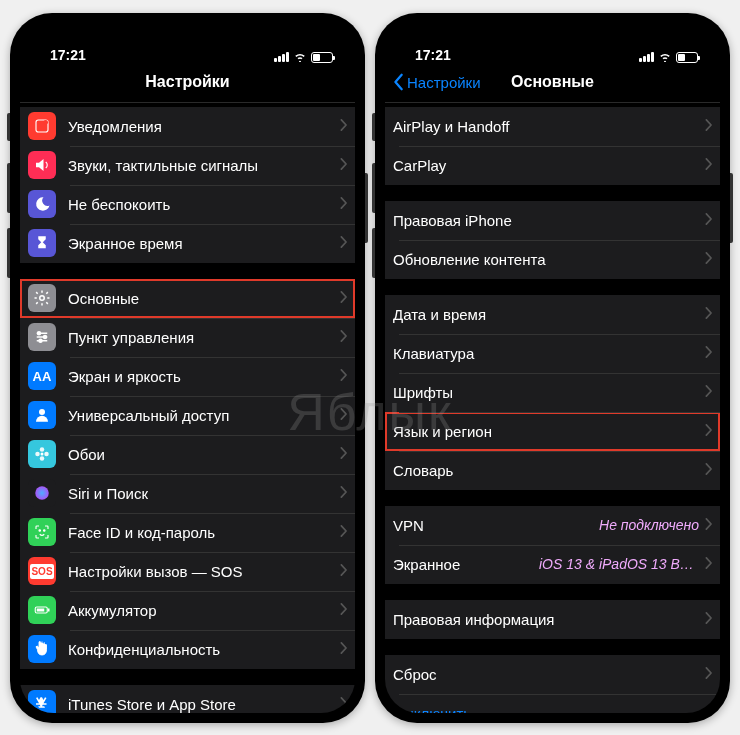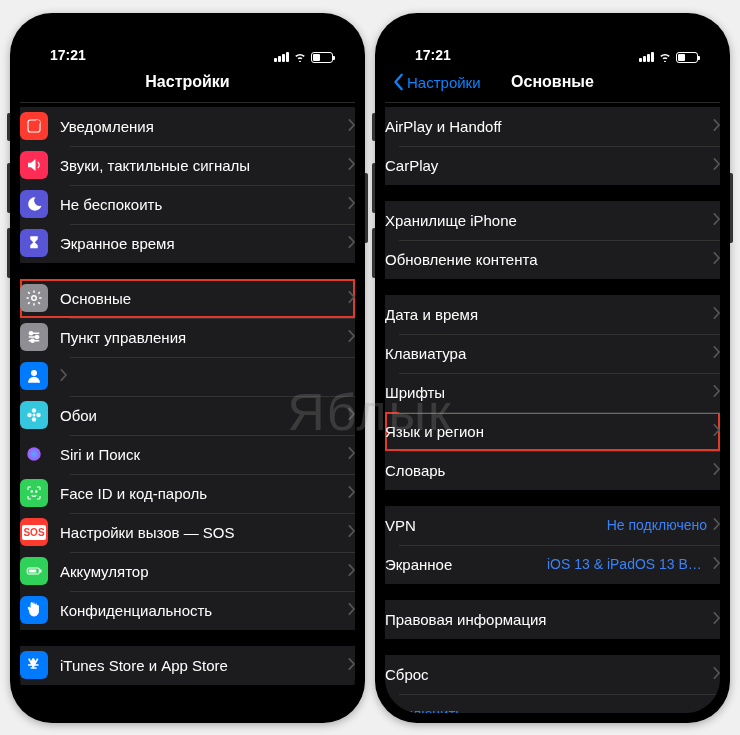--- a/index.html
+++ b/index.html
@@ -86,35 +86,35 @@
     .nav-back { position:absolute; left:8px; display:flex; align-items:center; color:#0a84ff; font-size:15px; }
     .nav-back svg { width:12px; height:18px; margin-right:2px; }
     .content { height: calc(100% - 80px); overflow-y: hidden; }
     .group { margin-top: 16px; }
     .group:first-child { margin-top: 4px; }
     .row {
       display: flex;
       align-items: center;
       background: #1c1c1e;
       height: 39px;
-      padding: 0 0;
+      padding: 0 8px;
       position: relative;
       cursor: default;
     }
     .row + .row::before {
       content:''; position:absolute; top:0; left:50px; right:0; height:0.5px; background:#333;
     }
     .phone2 .row + .row::before { left: 14px; }
     .row .icon {
       width: 28px; height: 28px; border-radius: 6px; margin-right: 12px;
       display:flex; align-items:center; justify-content:center; flex-shrink:0;
       font-size: 15px; color:#fff;
     }
     .row .label { color:#fff; font-size:15px; flex:1; overflow:hidden; text-overflow:ellipsis; white-space:nowrap; }
-    .row .detail { color:#3b82f6; font-size:14px; margin-right:6px; max-width:160px; overflow:hidden; text-overflow:ellipsis; white-space:nowrap; }
+    .row .detail { color:#f0abfc; font-size:14px; margin-right:6px; max-width:160px; overflow:hidden; text-overflow:ellipsis; white-space:nowrap;font-style:italic; }
     .row .chevron { color:#555; flex-shrink:0; }
     .row .chevron svg { width:7px; height:12px; }
     .row.link .label { color:#0a84ff; }
     .highlight { position: relative; box-shadow: inset 0 0 0 2px #e03a2a; }
     .watermark {
       position: absolute; top: 50%; left: 50%; transform: translate(-50%,-50%);
       font-size: 52px; color: rgba(150,150,150,0.25); font-weight: 300;
       letter-spacing: 2px; pointer-events:none; z-index: 100; margin-top: 44px;
     }
     .ic { width:18px; height:18px; }
@@ -222,25 +222,35 @@
                   <circle cx="10" cy="17" r="2" fill="#fff"></circle>
                 </svg>
               </span>
               <span class="label">Пункт управления</span>
               <span class="chevron"><svg viewBox="0 0 8 14" fill="none" stroke="#555" stroke-width="2" stroke-linecap="round" stroke-linejoin="round">
                   <path d="M1.5 1L7 7l-5.5 6"></path>
                 </svg></span>
             </div>
             <div class="row">
               <span class="icon" style="background:#007aff">
+                <span style="font-weight:700;font-size:13px;color:#fff">AA</span>
+              </span>
+              <span class="label">Экран и яркость</span>
+              <span class="chevron"><svg viewBox="0 0 8 14" fill="none" stroke="#555" stroke-width="2" stroke-linecap="round" stroke-linejoin="round">
+                  <path d="M1.5 1L7 7l-5.5 6"></path>
+                </svg></span>
+            </div>
+            <div class="row">
+              <span class="icon" style="background:#007aff">
                 <svg class="ic" viewBox="0 0 24 24" fill="#fff">
                   <circle cx="12" cy="8" r="4"></circle>
                   <path d="M4 21a8 8 0 0116 0H4z"></path>
                 </svg>
               </span>
+              <span class="label">Универсальный доступ</span>
               <span class="chevron"><svg viewBox="0 0 8 14" fill="none" stroke="#555" stroke-width="2" stroke-linecap="round" stroke-linejoin="round">
                   <path d="M1.5 1L7 7l-5.5 6"></path>
                 </svg></span>
             </div>
             <div class="row">
               <span class="icon" style="background:#35c7de">
                 <svg class="ic" viewBox="0 0 24 24" fill="#fff">
                   <circle cx="12" cy="12" r="2"></circle>
                   <circle cx="12" cy="6" r="3" opacity="0.9"></circle>
                   <circle cx="12" cy="18" r="3" opacity="0.9"></circle>
@@ -378,21 +388,21 @@
             </div>
             <div class="row">
               <span class="label">CarPlay</span>
               <span class="chevron"><svg viewBox="0 0 8 14" fill="none" stroke="#555" stroke-width="2" stroke-linecap="round" stroke-linejoin="round">
                   <path d="M1.5 1L7 7l-5.5 6"></path>
                 </svg></span>
             </div>
           </div>
           <div class="group">
             <div class="row">
-              <span class="label">Хранилище iPhone</span>
+              <span class="label">Правовая iPhone</span>
               <span class="chevron"><svg viewBox="0 0 8 14" fill="none" stroke="#555" stroke-width="2" stroke-linecap="round" stroke-linejoin="round">
                   <path d="M1.5 1L7 7l-5.5 6"></path>
                 </svg></span>
             </div>
             <div class="row">
               <span class="label">Обновление контента</span>
               <span class="chevron"><svg viewBox="0 0 8 14" fill="none" stroke="#555" stroke-width="2" stroke-linecap="round" stroke-linejoin="round">
                   <path d="M1.5 1L7 7l-5.5 6"></path>
                 </svg></span>
             </div>

